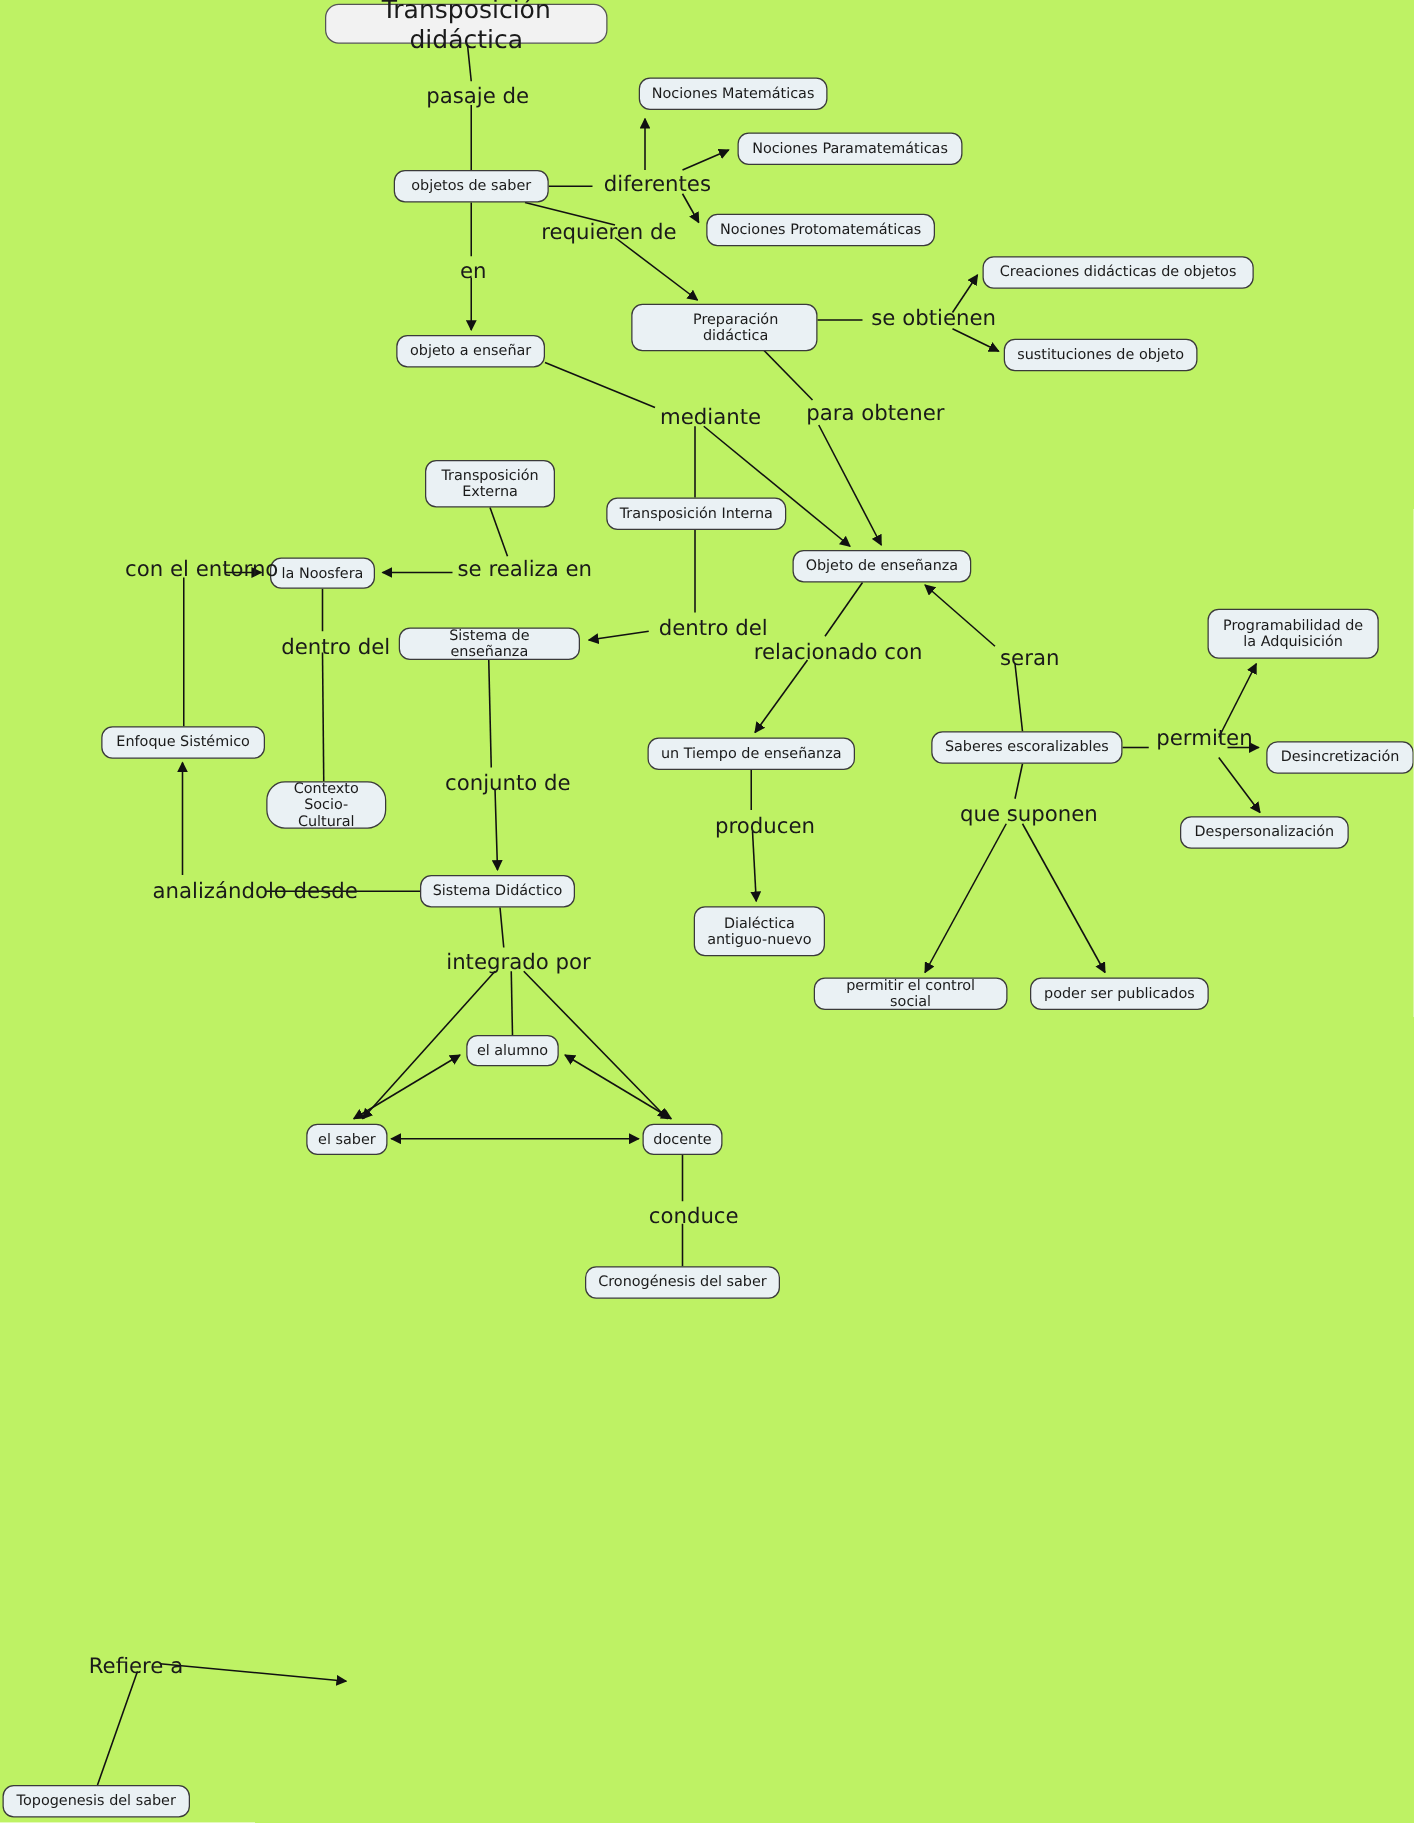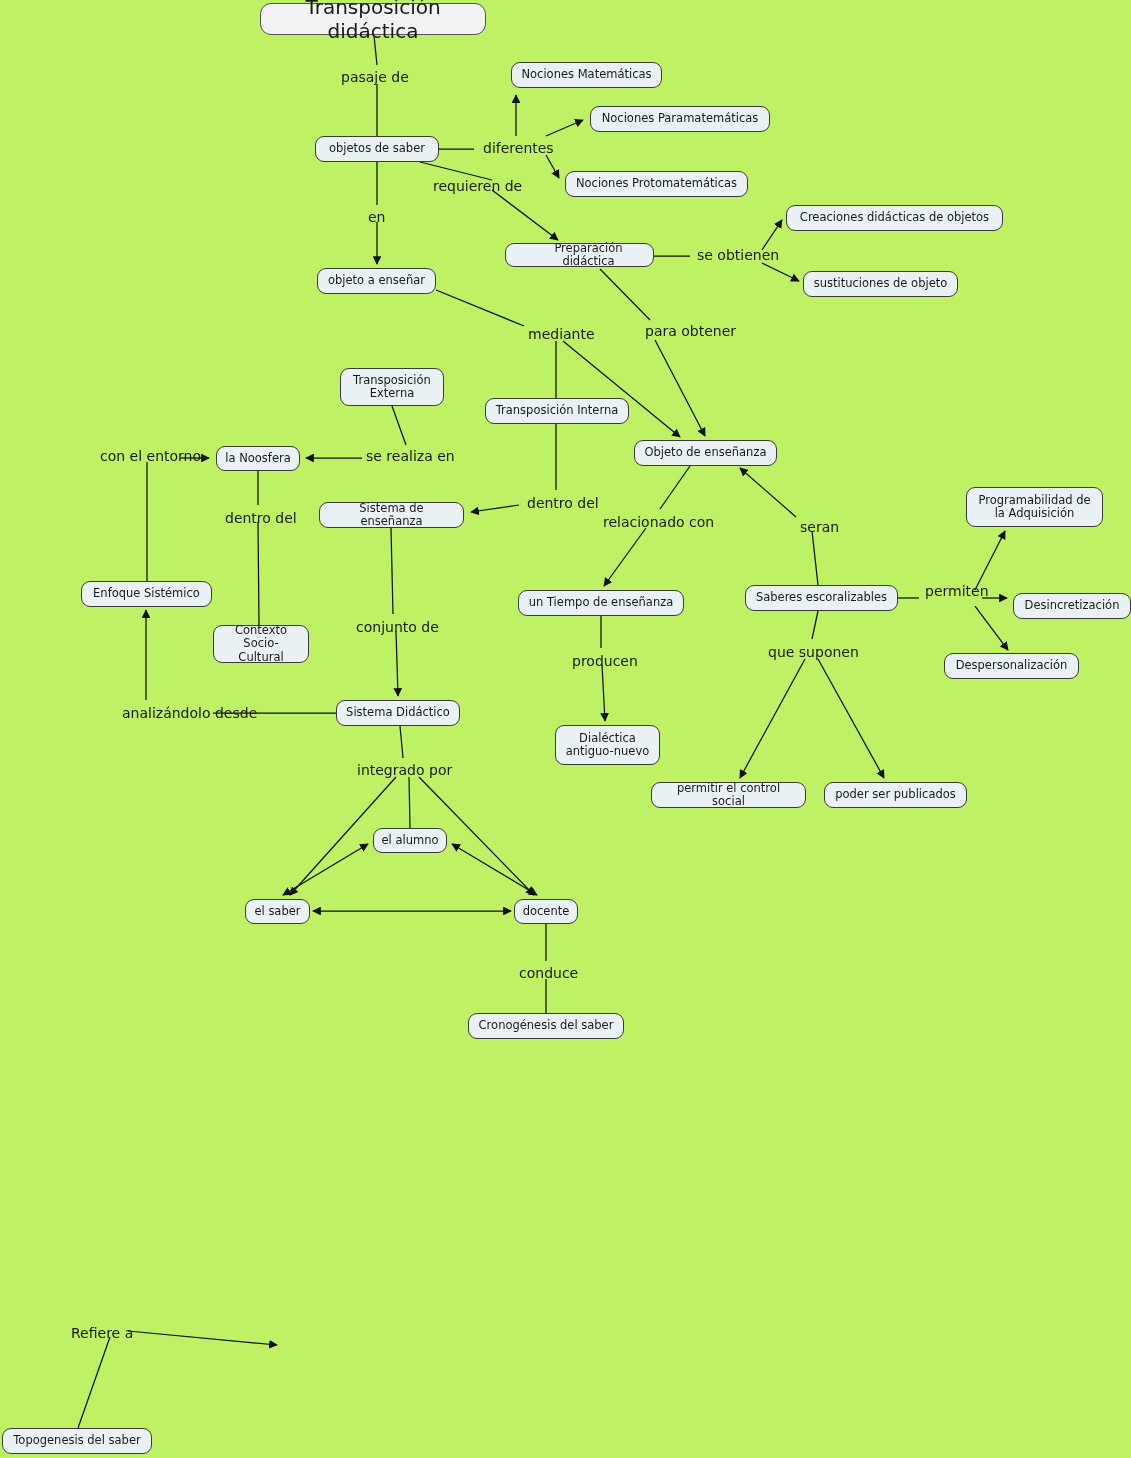--- a/index.html
+++ b/index.html
@@ -25,21 +25,21 @@
   .node.title{
     background:#f2f2f2;
     border:1.4px solid #555;
     border-radius:11px;
     font-size:20px;
     line-height:24px;
     padding:2px 12px;
   }
   .lbl{
     position:absolute;
-    font-size:14px;
+    font-size:17px;
     line-height:13px;
     color:#1a1a1a;
     white-space:nowrap;
     background:transparent;
   }
 </style>
 </head>
 <body>
 
 <div id="canvas">
@@ -151,40 +151,40 @@
   <div class="node" style="left:315px;top:136px;width:124px;height:26px;">objetos de saber</div>
 
   <div class="node" style="left:511px;top:62px;width:151px;height:26px;">Nociones Matemáticas</div>
 
   <div class="node" style="left:590px;top:106px;width:180px;height:26px;">Nociones Paramatemáticas</div>
 
   <div class="node" style="left:565px;top:171px;width:183px;height:26px;">Nociones Protomatemáticas</div>
 
   <div class="node" style="left:317px;top:268px;width:119px;height:26px;">objeto a enseñar</div>
 
-  <div class="node" style="left:505px;top:243px;width:149px;height:24px;padding-left:25px;">Preparación didáctica</div>
+  <div class="node" style="left:505px;top:243px;width:149px;height:38px;padding-left:25px;">Preparación didáctica</div>
 
   <div class="node" style="left:786px;top:205px;width:217px;height:26px;">Creaciones didácticas de objetos</div>
 
   <div class="node" style="left:803px;top:271px;width:155px;height:26px;">sustituciones de objeto</div>
 
   <div class="node" style="left:340px;top:368px;width:104px;height:38px;">Transposición
 Externa</div>
 
   <div class="node" style="left:485px;top:398px;width:144px;height:26px;">Transposición Interna</div>
 
   <div class="node" style="left:634px;top:440px;width:143px;height:26px;">Objeto de enseñanza</div>
 
   <div class="node" style="left:216px;top:446px;width:84px;height:25px;">la Noosfera</div>
 
   <div class="node" style="left:319px;top:502px;width:145px;height:26px;">Sistema de enseñanza</div>
 
   <div class="node" style="left:81px;top:581px;width:131px;height:26px;">Enfoque Sistémico</div>
 
-  <div class="node" style="left:213px;top:625px;width:96px;height:38px;">Contexto
+  <div class="node" style="left:213px;top:625px;width:96px;height:38px;border-radius:15px;">Contexto
 Socio-Cultural</div>
 
   <div class="node" style="left:518px;top:590px;width:166px;height:26px;text-align:right;">un Tiempo de enseñanza</div>
 
   <div class="node" style="left:745px;top:585px;width:153px;height:26px;">Saberes escoralizables</div>
 
   <div class="node" style="left:966px;top:487px;width:137px;height:40px;">Programabilidad de
 la Adquisición</div>
 
   <div class="node" style="left:1013px;top:593px;width:118px;height:26px;">Desincretización</div>

